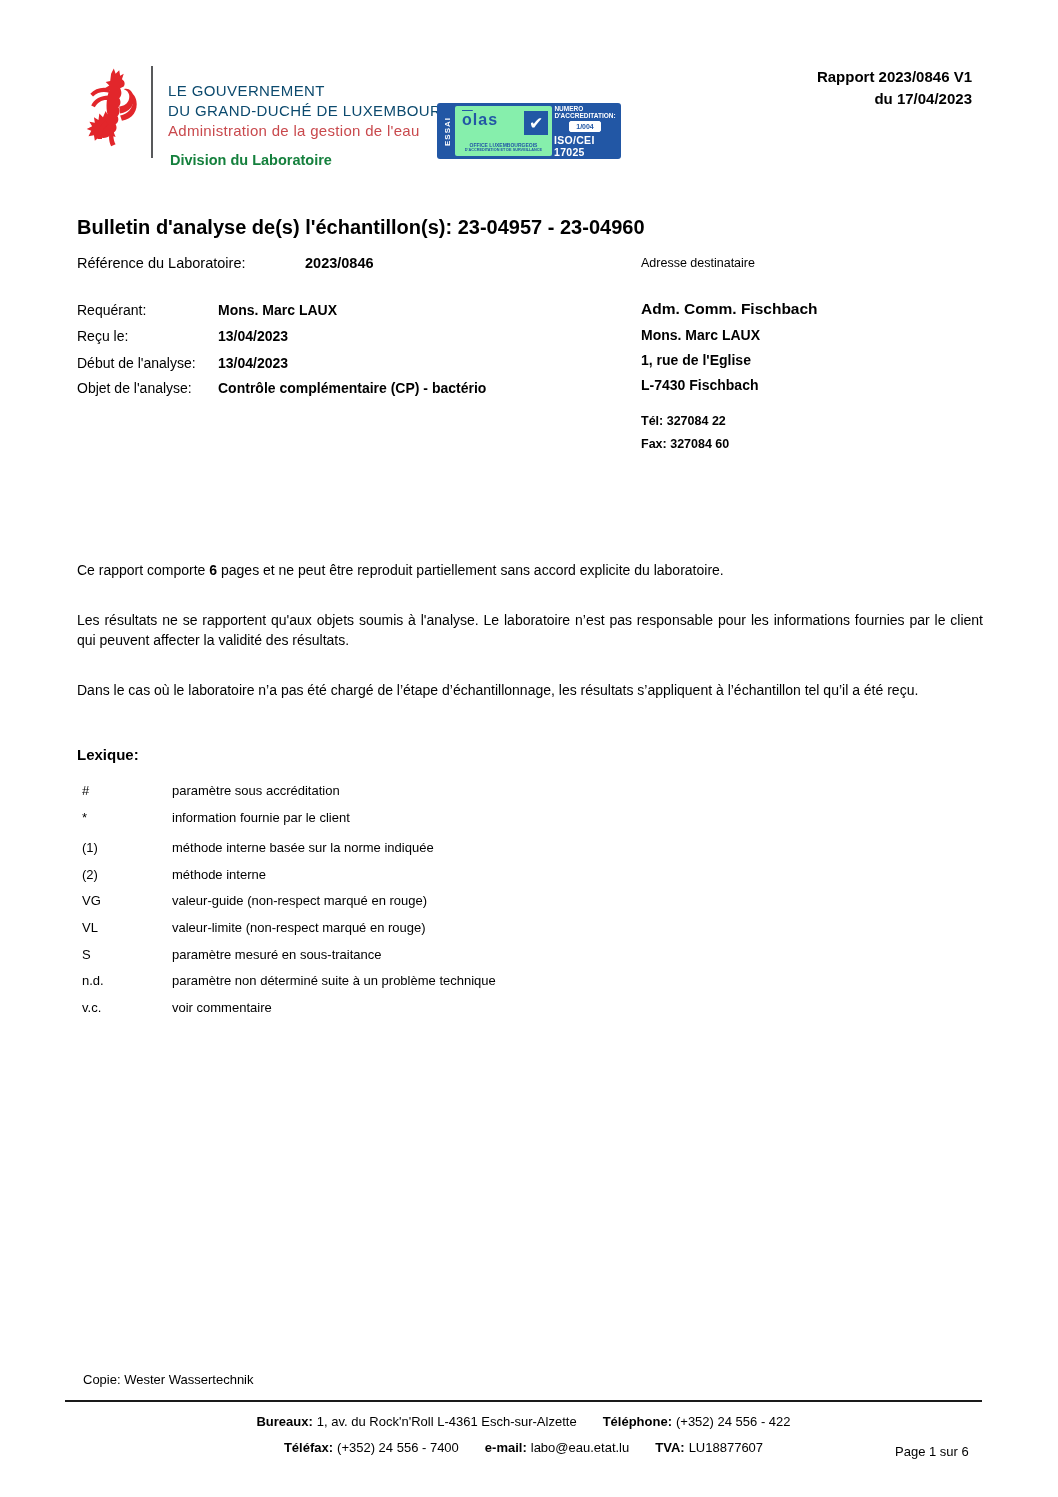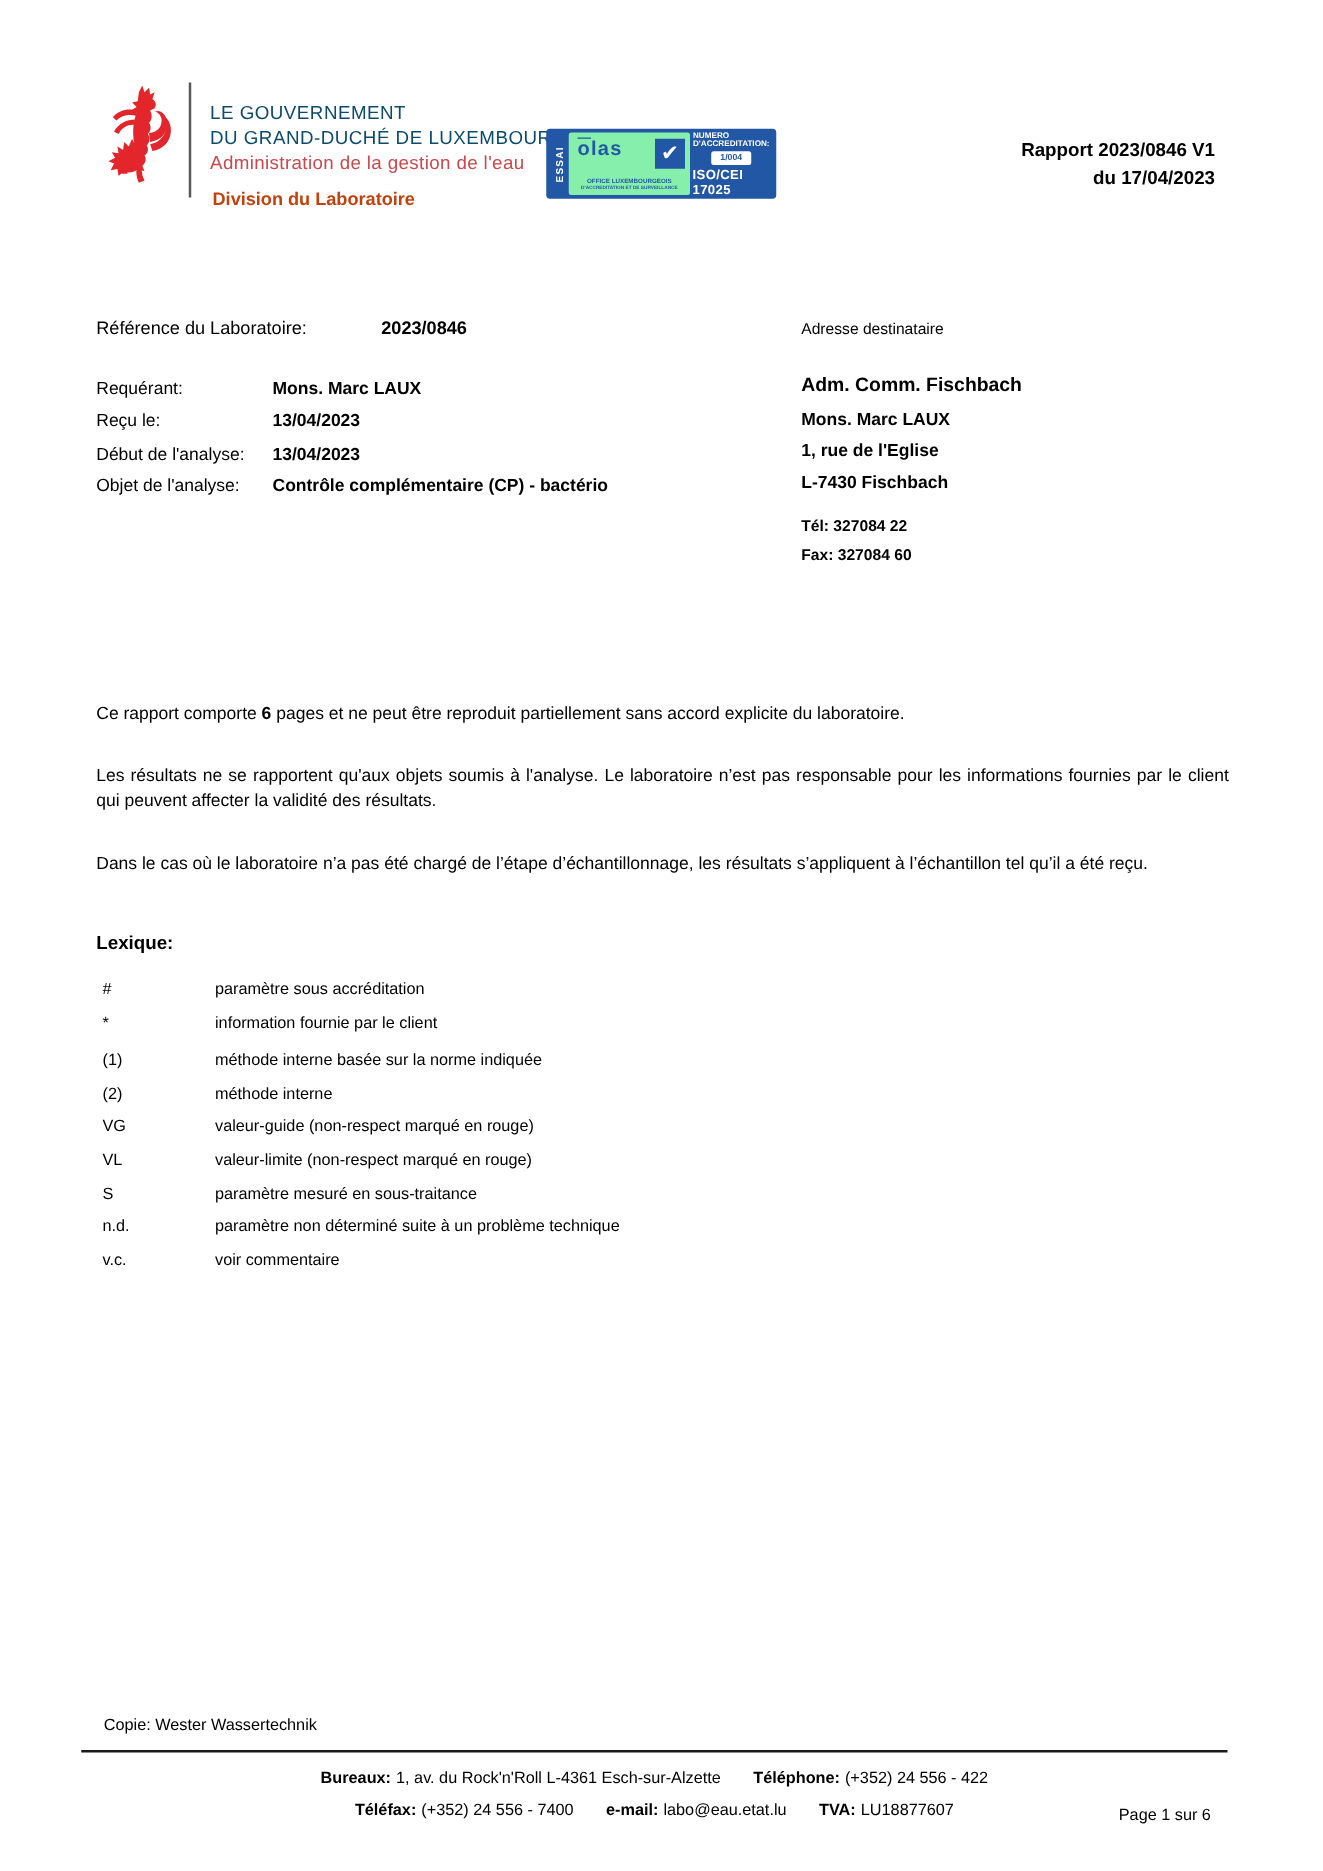--- a/index.html
+++ b/index.html
@@ -6,21 +6,21 @@
   .page{
     position:relative;width:1058px;height:1497px;background:#ffffff;
     font-family:"Liberation Sans","DejaVu Sans",sans-serif;color:#000;
     overflow:hidden;margin:0 auto;
   }
   .abs{position:absolute;}
   .b{font-weight:bold;}
   
   .gov-line{font-size:15px;color:#0c4a6e;letter-spacing:.4px;line-height:20px;}
   .gov-admin{font-size:15px;color:#c9494d;letter-spacing:.3px;}
-  .gov-division{font-size:14.5px;color:#c2410c;font-weight:bold;}
+  .gov-division{font-size:14.5px;color:#15803d;font-weight:bold;}
   .logo-divider{width:2px;background:#58595b;}
   
   .badge{
     display:flex;background:#2257a5;border-radius:3px;padding:3px;
     box-sizing:border-box;align-items:stretch;
   }
   .badge-essai{
     width:15px;display:flex;align-items:center;justify-content:center;
     color:#fff;font-size:8px;font-weight:bold;letter-spacing:1px;
     writing-mode:vertical-rl;transform:rotate(180deg);
@@ -109,25 +109,26 @@
       </div>
     </div>
     <div class="badge-right">
       <div class="badge-num-label">NUMERO
 D'ACCREDITATION:</div>
       <div class="badge-num-box">1/004</div>
       <div class="badge-iso">ISO/CEI 17025</div>
     </div>
   </div>
 
-  <div class="abs report-ref" style="right:86px;top:66px;margin-top:44px;">
+  <div class="abs report-ref" style="right:86px;top:66px;">
     <div>Rapport 2023/0846 V1</div>
     <div>du 17/04/2023</div>
   </div>
 
+  <div class="abs doc-title" style="left:77px;top:216px;">Bulletin d'analyse de(s) l'échantillon(s): 23-04957 - 23-04960</div>
   <div class="abs ref-label" style="left:77px;top:255px;">Référence du Laboratoire:</div>
   <div class="abs ref-label b" style="left:305px;top:255px;">2023/0846</div>
   <div class="abs addr-header" style="left:641px;top:256px;">Adresse destinataire</div>
 
   <div class="abs info-label" style="left:77px;top:302px;">Requérant:</div>
   <div class="abs info-value" style="left:218px;top:302px;">Mons. Marc LAUX</div>
   <div class="abs info-label" style="left:77px;top:328px;">Reçu le:</div>
   <div class="abs info-value" style="left:218px;top:328px;">13/04/2023</div>
   <div class="abs info-label" style="left:77px;top:355px;">Début de l'analyse:</div>
   <div class="abs info-value" style="left:218px;top:355px;">13/04/2023</div>

